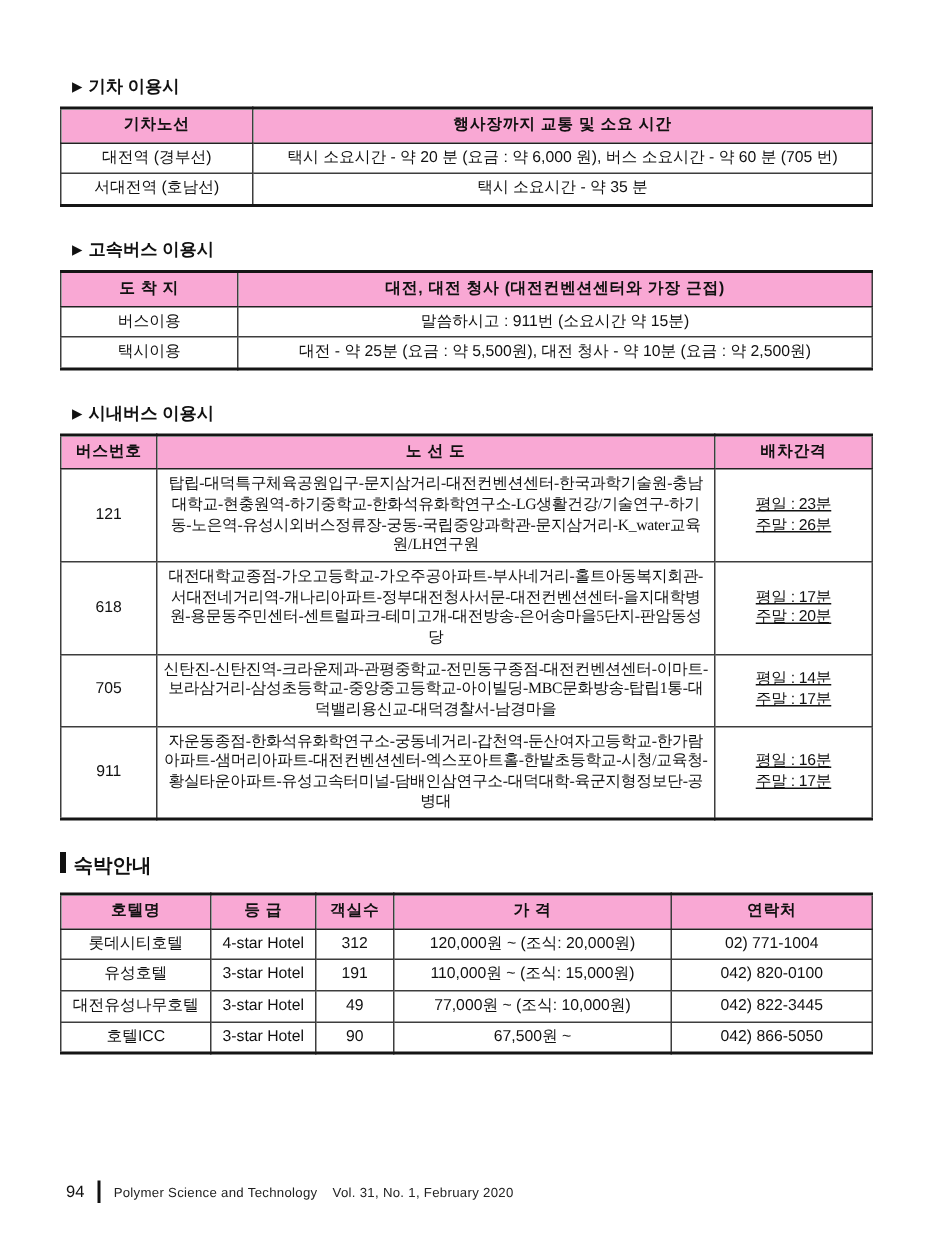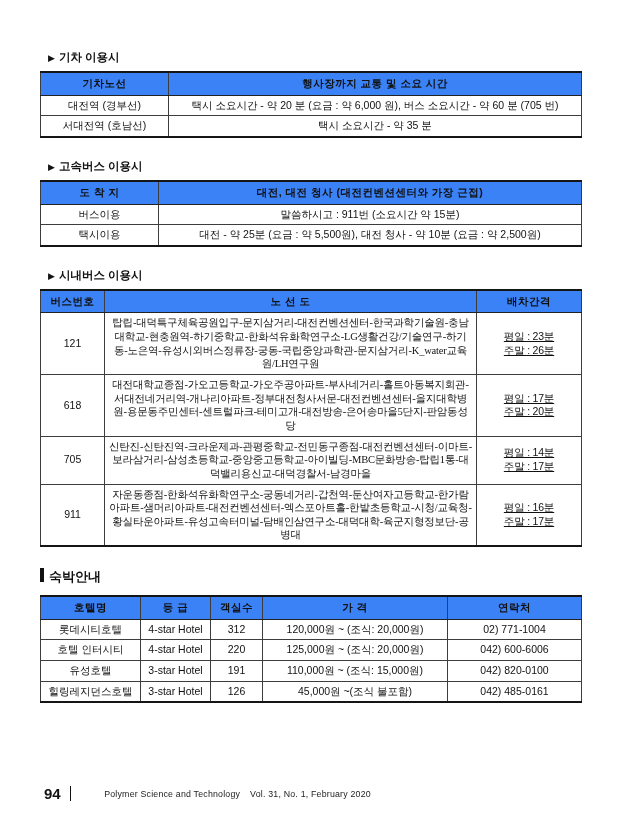--- a/index.html
+++ b/index.html
@@ -34,21 +34,21 @@
   table.tbl th, table.tbl td {
     border:1px solid #3d3d3d;
     font-size:10.5px;
     text-align:center;
     vertical-align:middle;
     padding:3px 4px;
     line-height:1.3;
     overflow:hidden;
   }
   table.tbl th {
-    background:#3b82f6;
+    background:#f9a8d4;
     font-weight:bold;
     border-bottom:1.5px solid #222;
     padding:4px 4px;
     letter-spacing:0.5px;
   }
   td.route {
     text-align:left;
     font-size:10px;
     word-break:break-all;
     letter-spacing:-0.2px;
@@ -78,23 +78,23 @@
     margin:0 2px 11px 2px;
     word-break:keep-all;
   }
 
   
   .footer {
     position:absolute; left:44px; bottom:28px;
     display:flex; align-items:center; gap:9px;
     font-size:10px;
   }
-  .footer .pnum { font-weight:bold; font-size:15px; }
+  .footer .pnum { font-weight:normal; font-size:11px; }
   .footer .vdiv { width:1.5px; height:15px; background:#111; }
-  .footer .jtext { font-size:8.8px; color:#222; letter-spacing:0.2px;margin-left:24px; }
+  .footer .jtext { font-size:8.8px; color:#222; letter-spacing:0.2px; }
   .footer .jtext .issue { margin-left:10px; }
 </style>
 </head>
 <body>
 
 <div class="page">
   <div class="content">
 
     <div class="section">
       <div class="sec-heading">
@@ -233,39 +233,39 @@
         </thead>
         <tbody>
           <tr>
             <td>롯데시티호텔</td>
             <td>4-star Hotel</td>
             <td>312</td>
             <td>120,000원 ~ (조식: 20,000원)</td>
             <td>02) 771-1004</td>
           </tr>
           <tr>
-            <td>호텔 인터시티</td>
-            <td>4-star Hotel</td>
-            <td>220</td>
-            <td>125,000원 ~ (조식: 20,000원)</td>
-            <td>042) 600-6006</td>
-          </tr>
-          <tr>
             <td>유성호텔</td>
             <td>3-star Hotel</td>
             <td>191</td>
             <td>110,000원 ~ (조식: 15,000원)</td>
             <td>042) 820-0100</td>
           </tr>
           <tr>
-            <td>힐링레지던스호텔</td>
+            <td>대전유성나무호텔</td>
             <td>3-star Hotel</td>
-            <td>126</td>
-            <td>45,000원 ~(조식 불포함)</td>
-            <td>042) 485-0161</td>
+            <td>49</td>
+            <td>77,000원 ~ (조식: 10,000원)</td>
+            <td>042) 822-3445</td>
+          </tr>
+          <tr>
+            <td>호텔ICC</td>
+            <td>3-star Hotel</td>
+            <td>90</td>
+            <td>67,500원 ~</td>
+            <td>042) 866-5050</td>
           </tr>
         </tbody>
       </table>
     </div>
 
   </div>
 
   <div class="footer">
     <span class="pnum">94</span>
     <span class="vdiv"></span>

